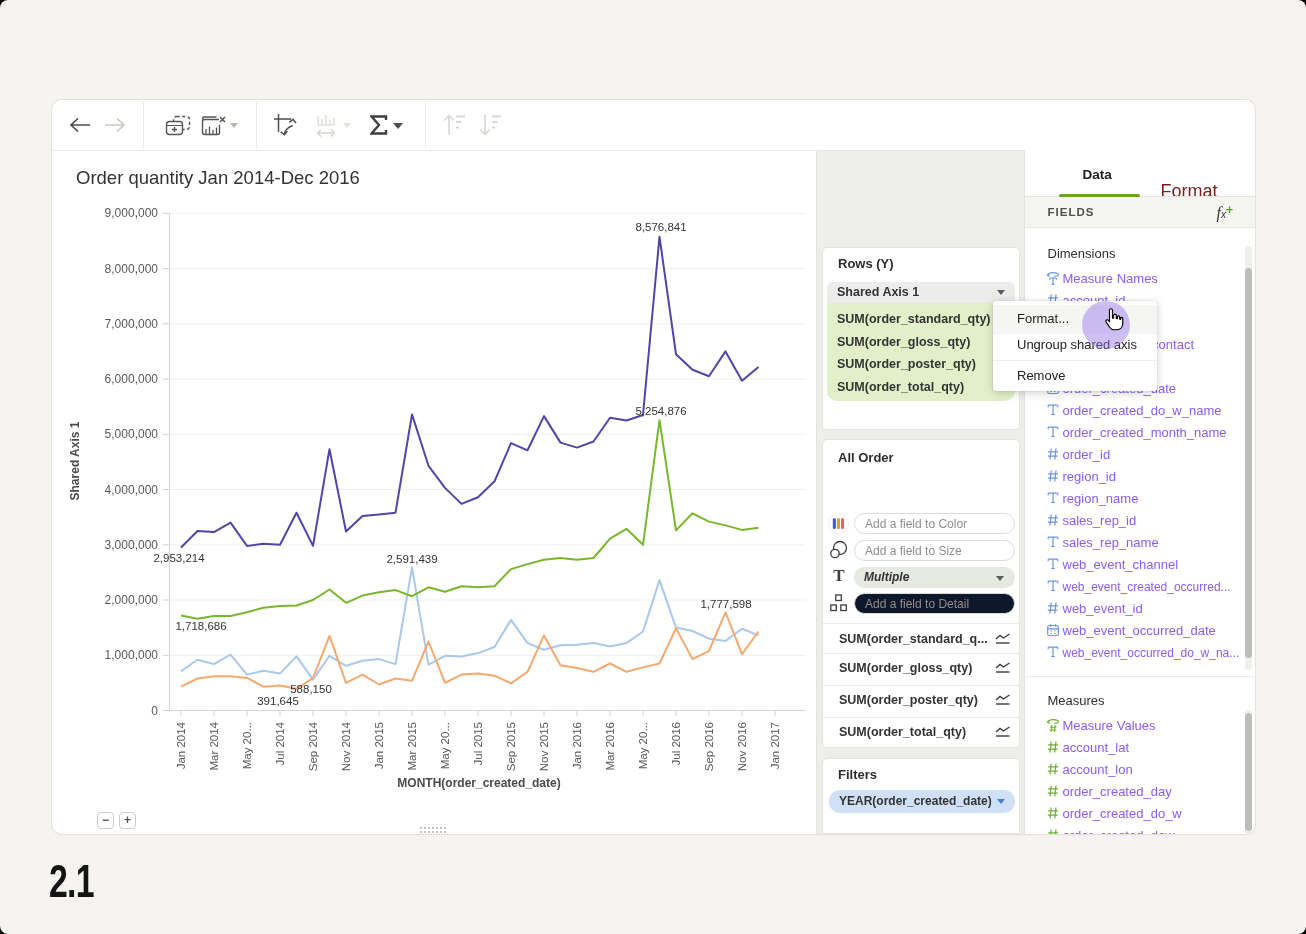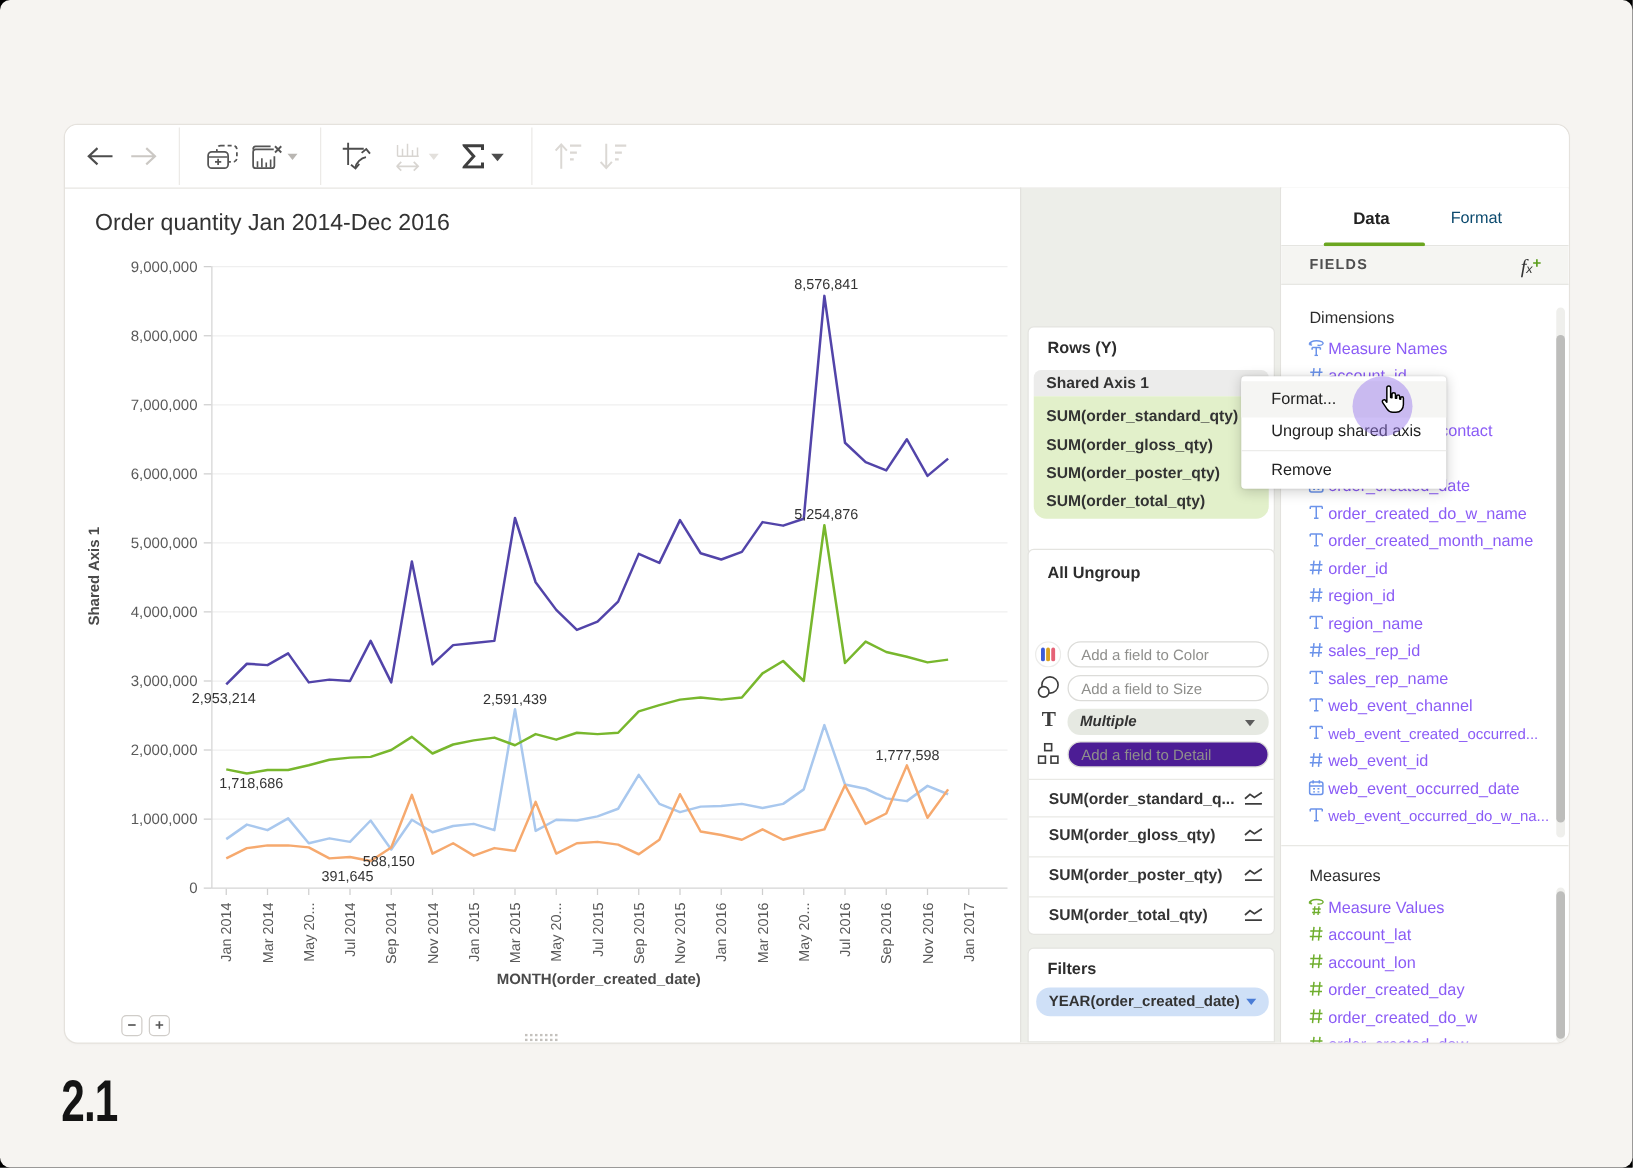--- a/index.html
+++ b/index.html
@@ -208,34 +208,34 @@
           <rect x="20" y="4" width="2" height="2"></rect>
           <rect x="24" y="4" width="2" height="2"></rect>
         </g>
       </svg>
 
   <div class="abs" style="left:764px;top:51px;width:208px;height:683px;background:#edeee9"></div>
   <div class="vline" style="left:764px;top:50px;height:684px"></div>
   <div class="vline" style="left:972px;top:50px;height:684px"></div>
 
 
-  <div class="mpcard" style="top:161px;height:183px">
+  <div class="mpcard" style="top:147px;height:183px">
     <div class="mph">Rows (Y)</div>
     <div class="abs" style="left:4px;top:34px;width:188px;height:21px;background:#ececeb;border-radius:6px 6px 0 0;font-size:12.5px;font-weight:bold;color:#333;line-height:21px;padding-left:10px">Shared Axis&nbsp;1
       <div class="caret" style="right:10px;top:8px;border-top:5px solid #5c5c5c"></div></div>
     <div class="abs" style="left:4px;top:55px;width:188px;height:98px;background:#e2f0ca;border-radius:0 0 10px 10px;padding-top:5px">
       <div style="height:22.5px;line-height:22.5px;padding-left:10px;font-size:12.5px;font-weight:bold;color:#333">SUM(order_standard_qty)</div>
       <div style="height:22.5px;line-height:22.5px;padding-left:10px;font-size:12.5px;font-weight:bold;color:#333">SUM(order_gloss_qty)</div>
       <div style="height:22.5px;line-height:22.5px;padding-left:10px;font-size:12.5px;font-weight:bold;color:#333">SUM(order_poster_qty)</div>
       <div style="height:22.5px;line-height:22.5px;padding-left:10px;font-size:12.5px;font-weight:bold;color:#333">SUM(order_total_qty)</div>
     </div>
   </div>
 
   <div class="mpcard" style="top:339px;height:309px">
-    <div class="mph" style="top:10px">All Ungroup</div>
+    <div class="mph" style="top:10px">All Order</div>
 
     <svg class="abs" style="left:5px;top:73px" width="21" height="21" viewBox="0 0 21 21">
           <circle cx="10.5" cy="10.5" r="10" fill="#fff" stroke="#ececea"></circle>
           <rect x="4.8" y="5" width="3.1" height="11" rx="1.5" fill="#3b5bd9"></rect>
           <rect x="8.9" y="5" width="3.1" height="11" rx="1.5" fill="#d9a222"></rect>
           <rect x="13" y="5" width="3.1" height="11" rx="1.5" fill="#e56276"></rect>
         </svg>
     <div class="pill ph" style="left:31px;top:73px;width:161px;height:21px;line-height:21px;border:1px solid #dcdcd9;background:#fff;border-radius:11px">Add a field to Color</div>
 
     <svg class="abs" style="left:6px;top:100px" width="20" height="20" viewBox="0 0 20 20">
@@ -248,21 +248,21 @@
     <div class="pill" style="left:31px;top:127px;width:161px;height:21px;line-height:21px;background:#e6e9e2;border-radius:11px;font-style:italic">Multiple
       <div class="caret" style="right:11px;top:8.5px;border-top:5px solid #5c5c5c"></div></div>
 
     <svg class="abs" style="left:7px;top:154px" width="18" height="18" viewBox="0 0 18 18">
           <g fill="none" stroke="#3d3d3d" stroke-width="1.3">
             <rect x="5.8" y="1" width="5.5" height="5.5"></rect>
             <rect x="0.8" y="11" width="5.5" height="5.5"></rect>
             <rect x="10.8" y="11" width="5.5" height="5.5"></rect>
           </g>
         </svg>
-    <div class="pill ph" style="left:31px;top:153px;width:161px;height:21px;line-height:21px;border:1px solid #dcdcd9;background:#4c1d95;border-radius:11px">Add a field to Detail</div>
+    <div class="pill ph" style="left:31px;top:153px;width:161px;height:21px;line-height:21px;border:1px solid #dcdcd9;background:#0f172a;border-radius:11px">Add a field to Detail</div>
 
     <div class="hline" style="left:0;top:183px;width:196px;background:#e9e9e5"></div>
     <div class="mrow" style="top:192px">SUM(order_standard_q...</div>
     <svg class="abs" style="left:172px;top:193px" width="16" height="12" viewBox="0 0 16 12">
           <path d="M1 6L5 2.5l3.5 2.5L14.5 1" fill="none" stroke="#3d3d3d" stroke-width="1.4"></path>
           <path d="M1 10h13.5" stroke="#3d3d3d" stroke-width="1.4"></path>
         </svg>
     <div class="hline" style="left:0;top:212.6px;width:196px;background:#e9e9e5"></div>
     <div class="mrow" style="top:221px">SUM(order_gloss_qty)</div>
     <svg class="abs" style="left:172px;top:222px" width="16" height="12" viewBox="0 0 16 12">
@@ -309,21 +309,21 @@
           </g>
     <g id="icMV">
             <path d="M1.5 4.6C1 3 4 1.6 7.2 1.6c3.2 0 5.8 1.1 5.2 2.4-.5 1.1-2.6 1.4-4.4 1.2" fill="none" stroke-width="1.1"></path>
             <path d="M1.5 4.6l1.7-1.5M1.5 4.6l2.2.5" fill="none" stroke-width="1.1"></path>
             <path d="M5.9 7l-.8 7M9.2 7l-.8 7M4 9.2h6.6M3.7 12h6.6" fill="none" stroke-width="1.1"></path>
           </g>
   </defs>
       </svg>
   <div class="abs" style="left:972.5px;top:50px;width:230.5px;height:684px;background:#fff">
     <div class="abs" style="left:58px;top:17px;font-size:13.5px;font-weight:bold;color:#222">Data</div>
-    <div class="abs" style="left:136px;top:16px;font-size:13px;color:#0c4a6e">Format</div>
+    <div class="abs" style="left:136px;top:31px;font-size:18px;color:#7f1d1d">Format</div>
     <div class="hline" style="left:0;top:46px;width:230.5px;background:#e5e5e1"></div>
     <div class="abs" style="left:34px;top:44px;width:81px;height:3px;background:#6ba620;border-radius:2px"></div>
     <div class="abs" style="left:0;top:47px;width:230.5px;height:31px;background:#f5f5f2;border-bottom:1px solid #e7e7e3"></div>
     <div class="abs" style="left:23px;top:56px;font-size:11.5px;font-weight:bold;letter-spacing:1px;color:#4f4f4f">FIELDS</div>
     <div class="abs" style="left:192px;top:53px;font-size:14px;color:#333"><i style="font-family:'Liberation Serif',serif;font-size:16px">f</i><span style="font-size:10px;font-style:italic">x</span><span style="color:#5c9e1d;font-size:12px;font-weight:bold;vertical-align:4px">+</span></div>
     <div class="abs" style="left:23px;top:96px;font-size:13px;color:#2e2e2e">Dimensions</div>
     <svg class="ficon" style="top:121px" width="14" height="14" viewBox="0 0 14 14" stroke="#6b93ea">
           <use href="#icMN"></use>
         </svg>
     <div class="fitem" style="top:120.5px">Measure Names</div>

